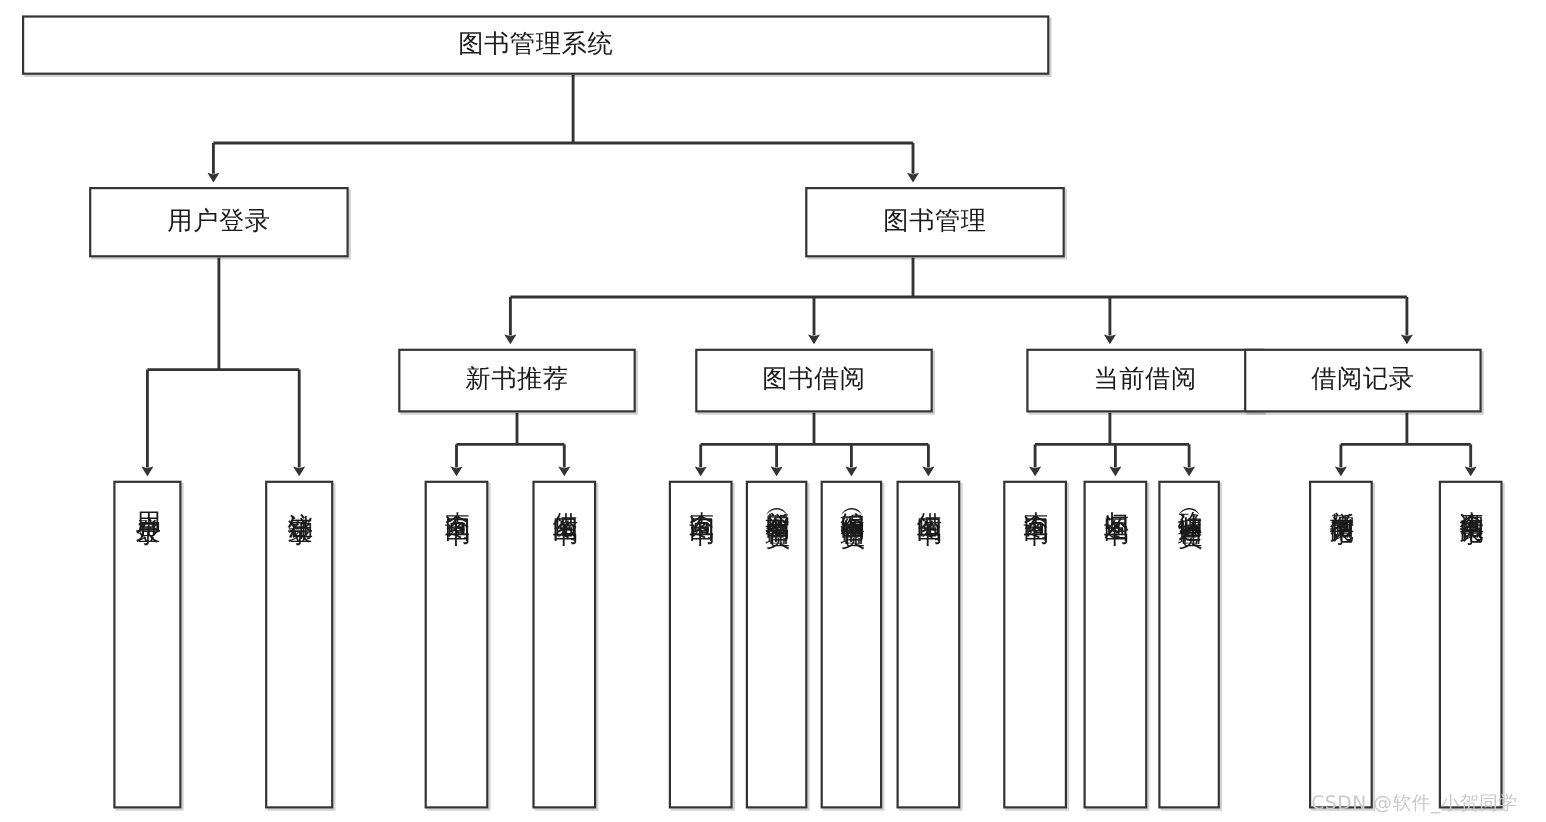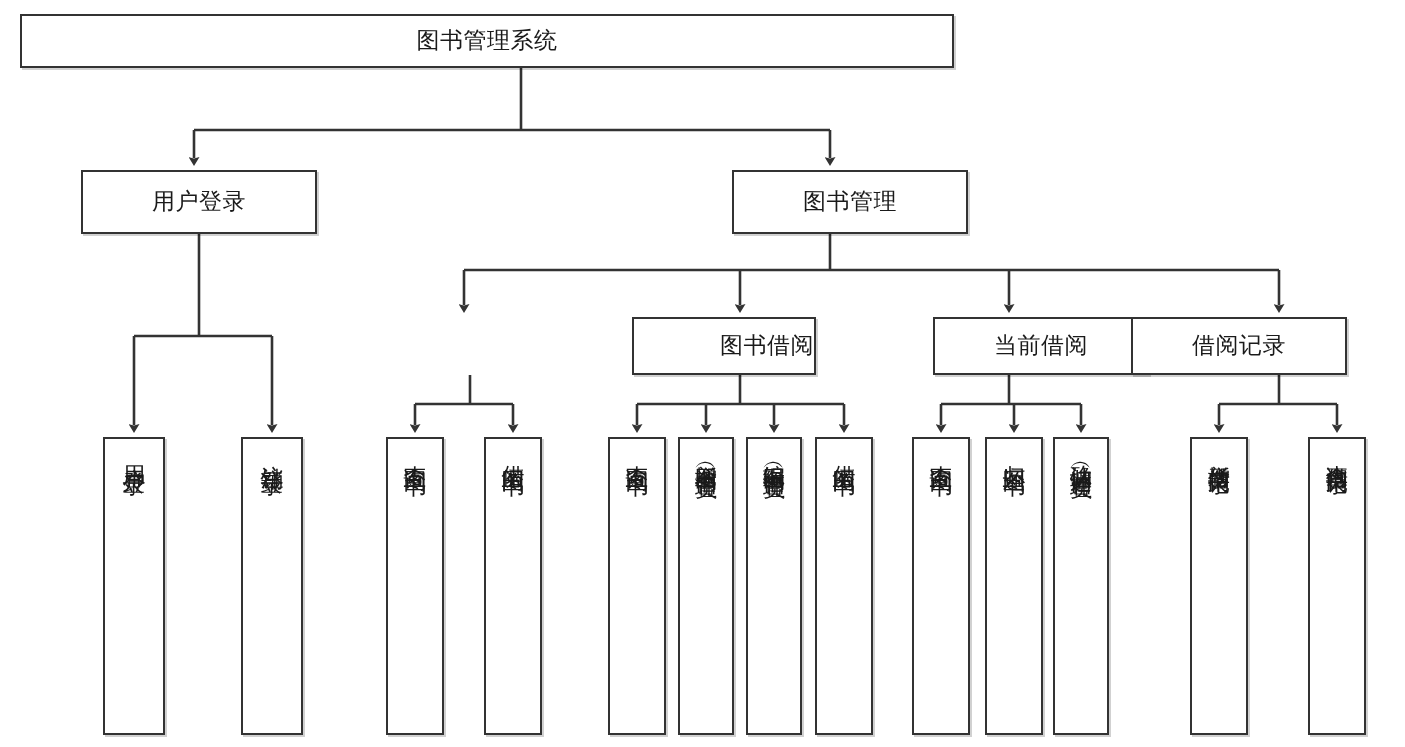--- a/index.html
+++ b/index.html
@@ -149,21 +149,24 @@
     <span class="label">图书管理系统</span>
   </div>
 
   <div class="node horizontal" style="left:81px; top:170px; width:236px; height:64px;">
     <span class="label">用户登录</span>
   </div>
   <div class="node horizontal" style="left:712px; top:170px; width:236px; height:64px;margin-left:20px;">
     <span class="label">图书管理</span>
   </div>
 
-  <div class="node horizontal" style="left:632px; top:317px; width:184px; height:58px;justify-content:flex-end;">
+  <div class="node horizontal" style="left:362px; top:317px; width:216px; height:58px;">
+    <span class="label">新书推荐</span>
+  </div>
+  <div class="node horizontal" style="left:632px; top:317px; width:216px; height:58px;">
     <span class="label">图书借阅</span>
   </div>
   <div class="node horizontal" style="left:901px; top:317px; width:216px; height:58px;margin-left:32px;">
     <span class="label">当前借阅</span>
   </div>
   <div class="node horizontal" style="left:1131px; top:317px; width:216px; height:58px;">
     <span class="label">借阅记录</span>
   </div>
 
   <div class="node vertical" style="left:103px; top:437px; width:62px; height:298px;">
@@ -203,14 +206,15 @@
     <span class="label">确认归还（管理员）</span>
   </div>
 
   <div class="node vertical tall" style="left:1190px; top:437px; width:58px; height:298px;">
     <span class="label">新增借阅记录</span>
   </div>
   <div class="node vertical tall" style="left:1308px; top:437px; width:58px; height:298px;">
     <span class="label">查询借阅记录</span>
   </div>
 
+  <div class="watermark" style="left:1192px; top:718px;">CSDN @软件_小贺同学</div>
 
 </div>
 
 </body></html>

